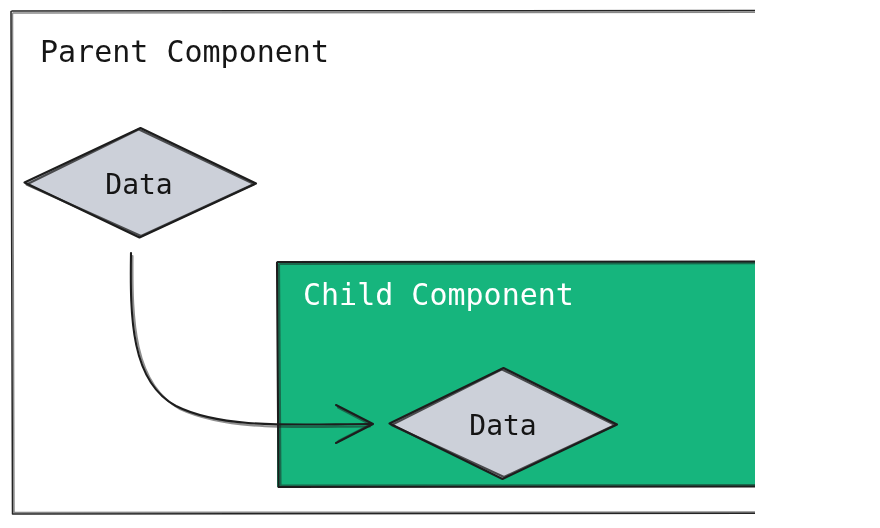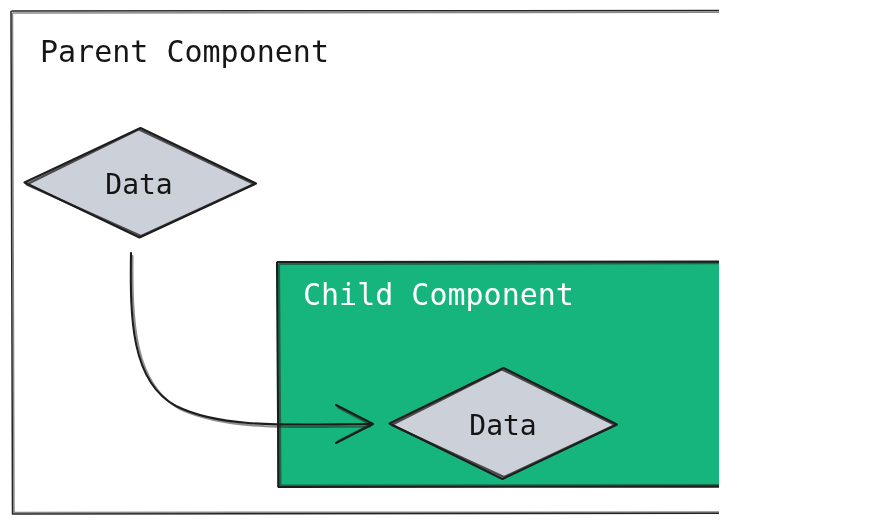--- a/index.html
+++ b/index.html
@@ -10,20 +10,21 @@
   }
   body {
     font-family: "DejaVu Sans Mono", "Liberation Mono", monospace;
   }
   #canvas {
     position: relative;
     width: 719px;
     height: 528px;
     background: #ffffff;
     overflow: hidden;
+    padding-left: 36px;
   }
   #canvas svg.layer {
     position: absolute;
     top: 0;
     left: 0;
     width: 880px;
     height: 528px;
     display: block;
   }
   .sketch-stroke {

